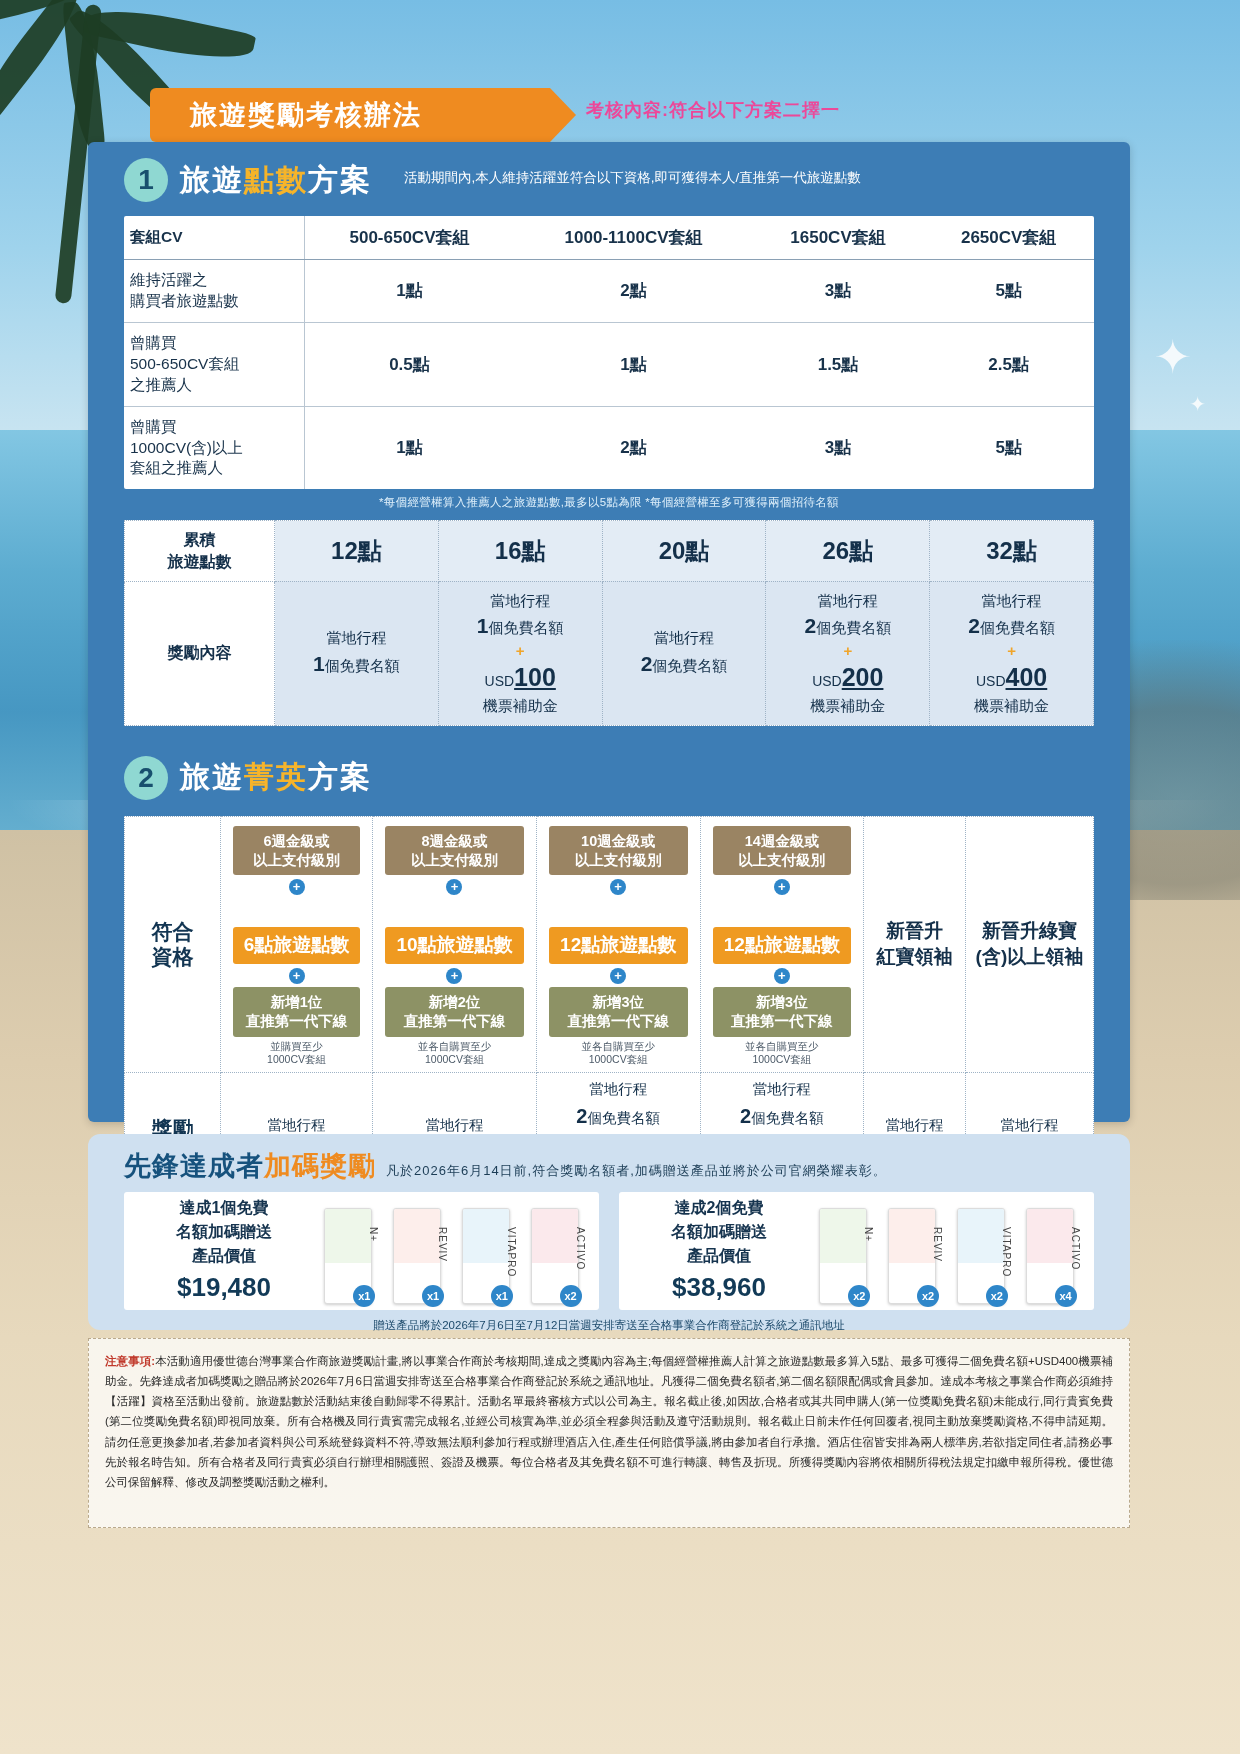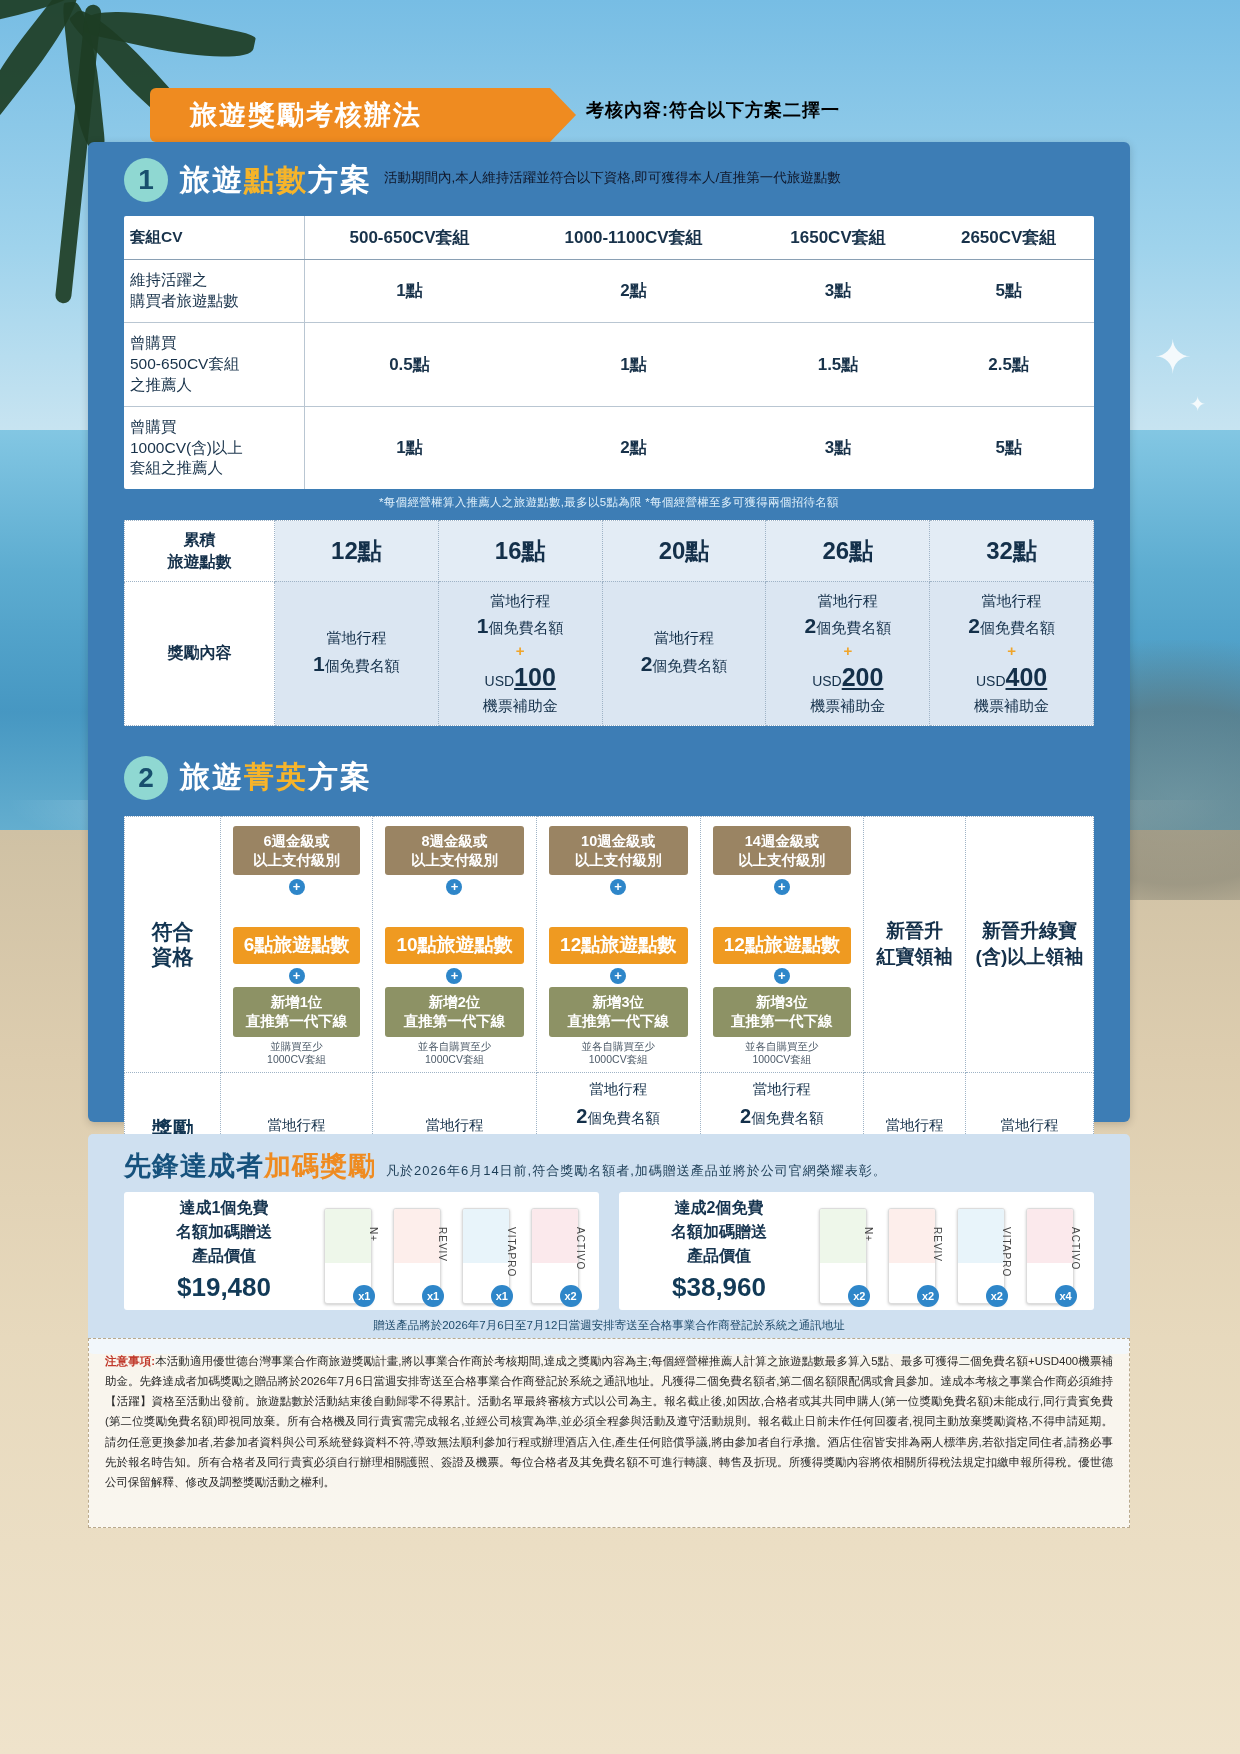--- a/index.html
+++ b/index.html
@@ -28,34 +28,34 @@
   .header { position:absolute; left:150px; top:88px; width:420px; height:64px; }
   .header-badge {
     background:#ef8b20; color:#fff; font-size:27px; font-weight:bold;
     letter-spacing:2px; height:54px; line-height:54px; padding-left:40px;
     border-radius:6px 0 0 6px; position:relative; width:400px;
   }
   .header-badge:after{
     content:""; position:absolute; right:-26px; top:0; border-style:solid;
     border-width:27px 0 27px 26px; border-color:transparent transparent transparent #ef8b20;
   }
-  .header-note { position:absolute; left:586px; top:98px; font-size:18px; font-weight:bold; color:#000000; letter-spacing:1px;}
+  .header-note { position:absolute; left:586px; top:98px; font-size:18px; font-weight:bold; color:#ec4899; letter-spacing:1px;}
   
   .panel {
     position:absolute; left:88px; top:142px; width:1042px; height:980px;
     background:#3d7db5; border-radius:6px; box-shadow:0 2px 8px rgba(0,0,0,.18);
   }
   .sec-head { display:flex; align-items:center; gap:12px; padding:16px 0 6px 36px;}
   .circle-num {
     width:44px; height:44px; border-radius:50%; background:#8fd8d2; color:#18506e;
     font-size:28px; font-weight:bold; display:flex; align-items:center; justify-content:center;
   }
   .sec-title { font-size:30px; font-weight:bold; color:#fff; letter-spacing:2px;}
   .sec-title .hl { color:#f6b42a; }
-  .sec-sub { font-size:13.5px; color:#0f172a; margin-left:0; padding-bottom:4px;}
+  .sec-sub { font-size:13.5px; color:#ffffff; margin-left:20px; padding-bottom:4px;}
   .sec-sub sup{ font-size:10px;}
   
   .tbl { background:#fff; margin:8px 36px 0 36px; border-radius:2px; }
   table { border-collapse:collapse; width:100%; }
   .t1 td, .t1 th { border-bottom:1px solid #b9c6d2; padding:10px 6px; text-align:center; font-size:17px; color:#18324a;}
   .t1 .lbl { text-align:left; font-size:15.5px; line-height:1.35; width:180px; border-right:1px solid #b9c6d2;}
   .t1 thead th { font-weight:bold; font-size:17px; border-bottom:1px solid #8aa0b4;}
   .t1 tbody tr:last-child td { border-bottom:none; }
   .big { font-size:24px; font-weight:bold; }
   .footnote { color:#dff0fb; font-size:11.5px; text-align:center; margin-top:6px; letter-spacing:.3px;}
@@ -80,21 +80,21 @@
   .chip.orange{ background:#ef9a21;margin-top:32px; }
   .chip.khaki { background:#8d9265; }
   .chip b { font-size:19px; }
   .plus { color:#f0a52a; font-size:15px; font-weight:bold; line-height:1; margin:1px 0;}
   .plus .pc{ display:inline-block; width:16px;height:16px;line-height:16px;border-radius:50%;background:#2e86c9;color:#fff;font-size:13px;}
   .small-note { font-size:10.5px; color:#4c5a68; line-height:1.25; margin-top:2px;}
   .rew { font-size:14.5px; line-height:1.5; }
   .rew b { font-size:20px; }
   .rew .usd b { font-size:22px; }
   
-  .bonus { position:absolute; left:88px; top:1134px; width:1042px; height:220px; background:#cfe0f0; border-radius:5px;}
+  .bonus { position:absolute; left:88px; top:1134px; width:1042px; height:196px; background:#cfe0f0; border-radius:12px;}
   .bonus-title { padding:14px 0 0 36px; font-size:27px; font-weight:bold; color:#16527d; letter-spacing:1px;}
   .bonus-title .hl { color:#ef8b20; }
   .bonus-note { font-size:13px; color:#1c3d56; font-weight:normal; margin-left:10px;}
   .bonus-body { display:flex; gap:20px; padding:8px 36px 0 36px;}
   .bonus-card { flex:1; background:#fff; border-radius:3px; height:118px; display:flex; align-items:center; padding:6px 10px;}
   .bonus-left { width:180px; text-align:center; font-size:16px; font-weight:bold; color:#16344f; line-height:1.5;}
   .bonus-left .price { font-size:26px; color:#123a57;}
   .prods { flex:1; display:flex; align-items:flex-end; justify-content:space-around; height:100%; position:relative;}
   .prod { width:48px; height:96px; border-radius:3px; position:relative; box-shadow:0 1px 3px rgba(0,0,0,.2); background:#fff; border:1px solid #dcdcdc;}
   .prod .cap { position:absolute; left:0; right:0; top:0; height:54px; border-radius:2px 2px 0 0;}

